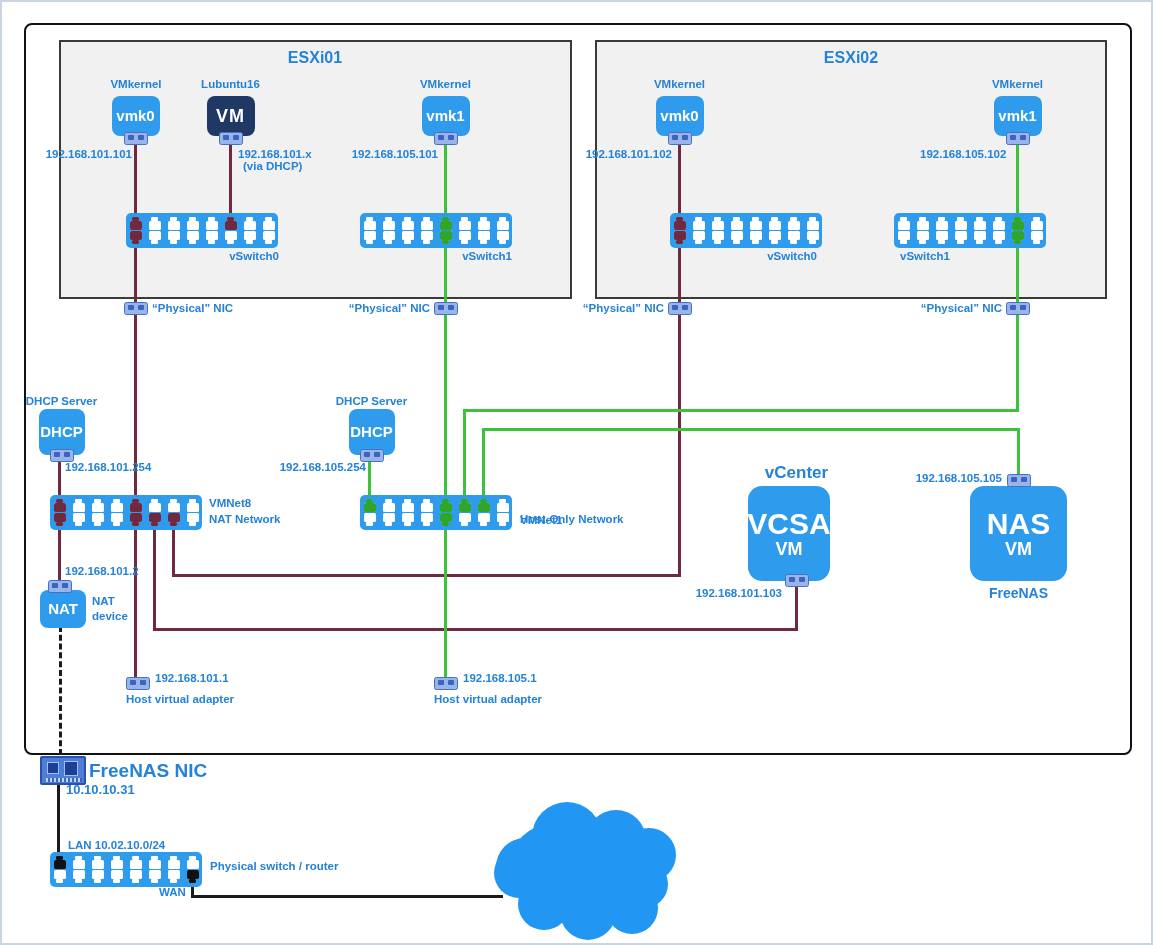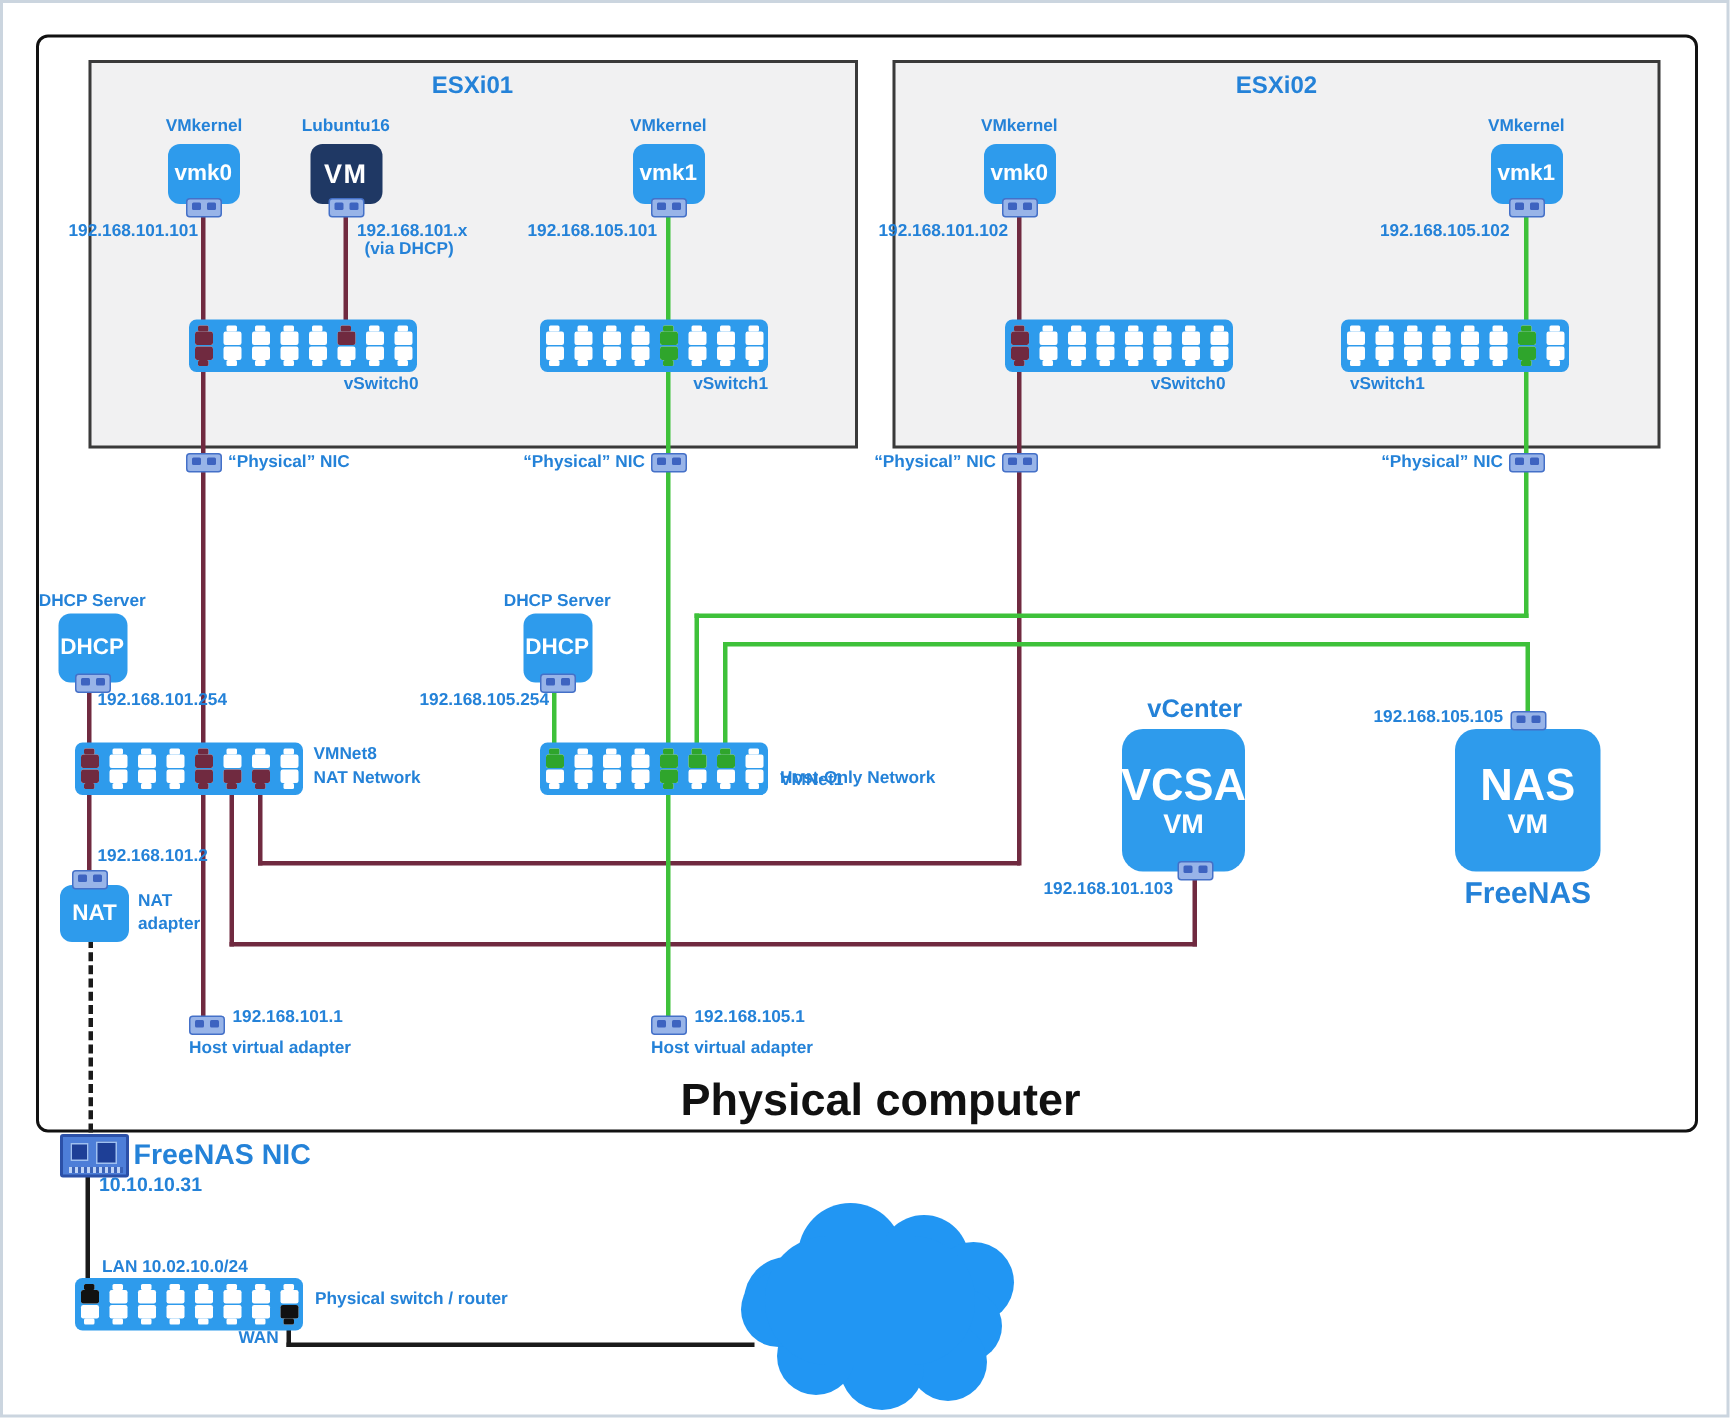--- a/index.html
+++ b/index.html
@@ -55,21 +55,20 @@
   .cloud .txt{position:absolute;left:0;top:52px;width:172px;text-align:center;color:#fff;
           font-weight:bold;font-size:25px;z-index:2}
   .bigtitle{position:absolute;font-weight:bold;color:var(--tblue);font-size:16px;z-index:15}
 </style>
 </head>
 <body>
 
 <div id="stage">
 
   <div class="outerbox"></div>
-  <div class="lbl" style="left:385px;top:715px;width:400px;text-align:center;color:#111;font-size:30px;font-family:'Liberation Sans',sans-serif">Physical computer</div>
 
   <div class="frame" style="left:57px;top:38px;width:513px;height:259px"></div>
   <div class="frame" style="left:593px;top:38px;width:512px;height:259px"></div>
   <div class="bigtitle" style="left:253px;top:47px;width:120px;text-align:center">ESXi01</div>
   <div class="bigtitle" style="left:789px;top:47px;width:120px;text-align:center">ESXi02</div>
 
   <div class="ln m v" style="left:132px;top:141px;height:74px"></div>
   <div class="ln m v" style="left:132px;top:241px;height:262px"></div>
   <div class="ln m v" style="left:227px;top:141px;height:74px"></div>
   <div class="ln m v" style="left:676px;top:141px;height:74px"></div>
@@ -309,29 +308,29 @@
   </div>
   <div class="nic" style="left:782.5px;top:571.5px"></div>
   <div class="lbl right" style="left:690px;top:585px;width:90px">192.168.101.103</div>
 
   <div class="lbl right" style="left:910px;top:470px;width:90px">192.168.105.105</div>
   <div class="nic" style="left:1004.5px;top:471.5px"></div>
   <div class="node" style="left:968px;top:484px;width:97px;height:95px;border-radius:14px">
     <span style="font-size:30px">NAS</span>
     <span style="font-size:18px">VM</span>
   </div>
-  <div class="lbl center" style="left:966.5px;top:583px;width:100px;font-size:20px">FreeNAS</div>
+  <div class="lbl center" style="left:966.5px;top:583px;width:100px;font-size:14px">FreeNAS</div>
 
   <div class="lbl" style="left:63px;top:563px">192.168.101.2</div>
   <div class="nic" style="left:46px;top:578px"></div>
   <div class="node" style="left:38px;top:588px;width:46px;height:38px;font-size:15px">
       <span>NAT</span>
     </div>
   <div class="lbl" style="left:90px;top:593px">NAT</div>
-  <div class="lbl" style="left:90px;top:608px">adapter</div>
+  <div class="lbl" style="left:90px;top:608px">device</div>
 
   <div class="nic" style="left:124px;top:675px"></div>
   <div class="lbl" style="left:153px;top:670px">192.168.101.1</div>
   <div class="lbl" style="left:124px;top:691px">Host virtual adapter</div>
   <div class="nic" style="left:432px;top:675px"></div>
   <div class="lbl" style="left:461px;top:670px">192.168.105.1</div>
   <div class="lbl" style="left:432px;top:691px">Host virtual adapter</div>
 
   <div class="bignic">
       <div class="pins"></div>

